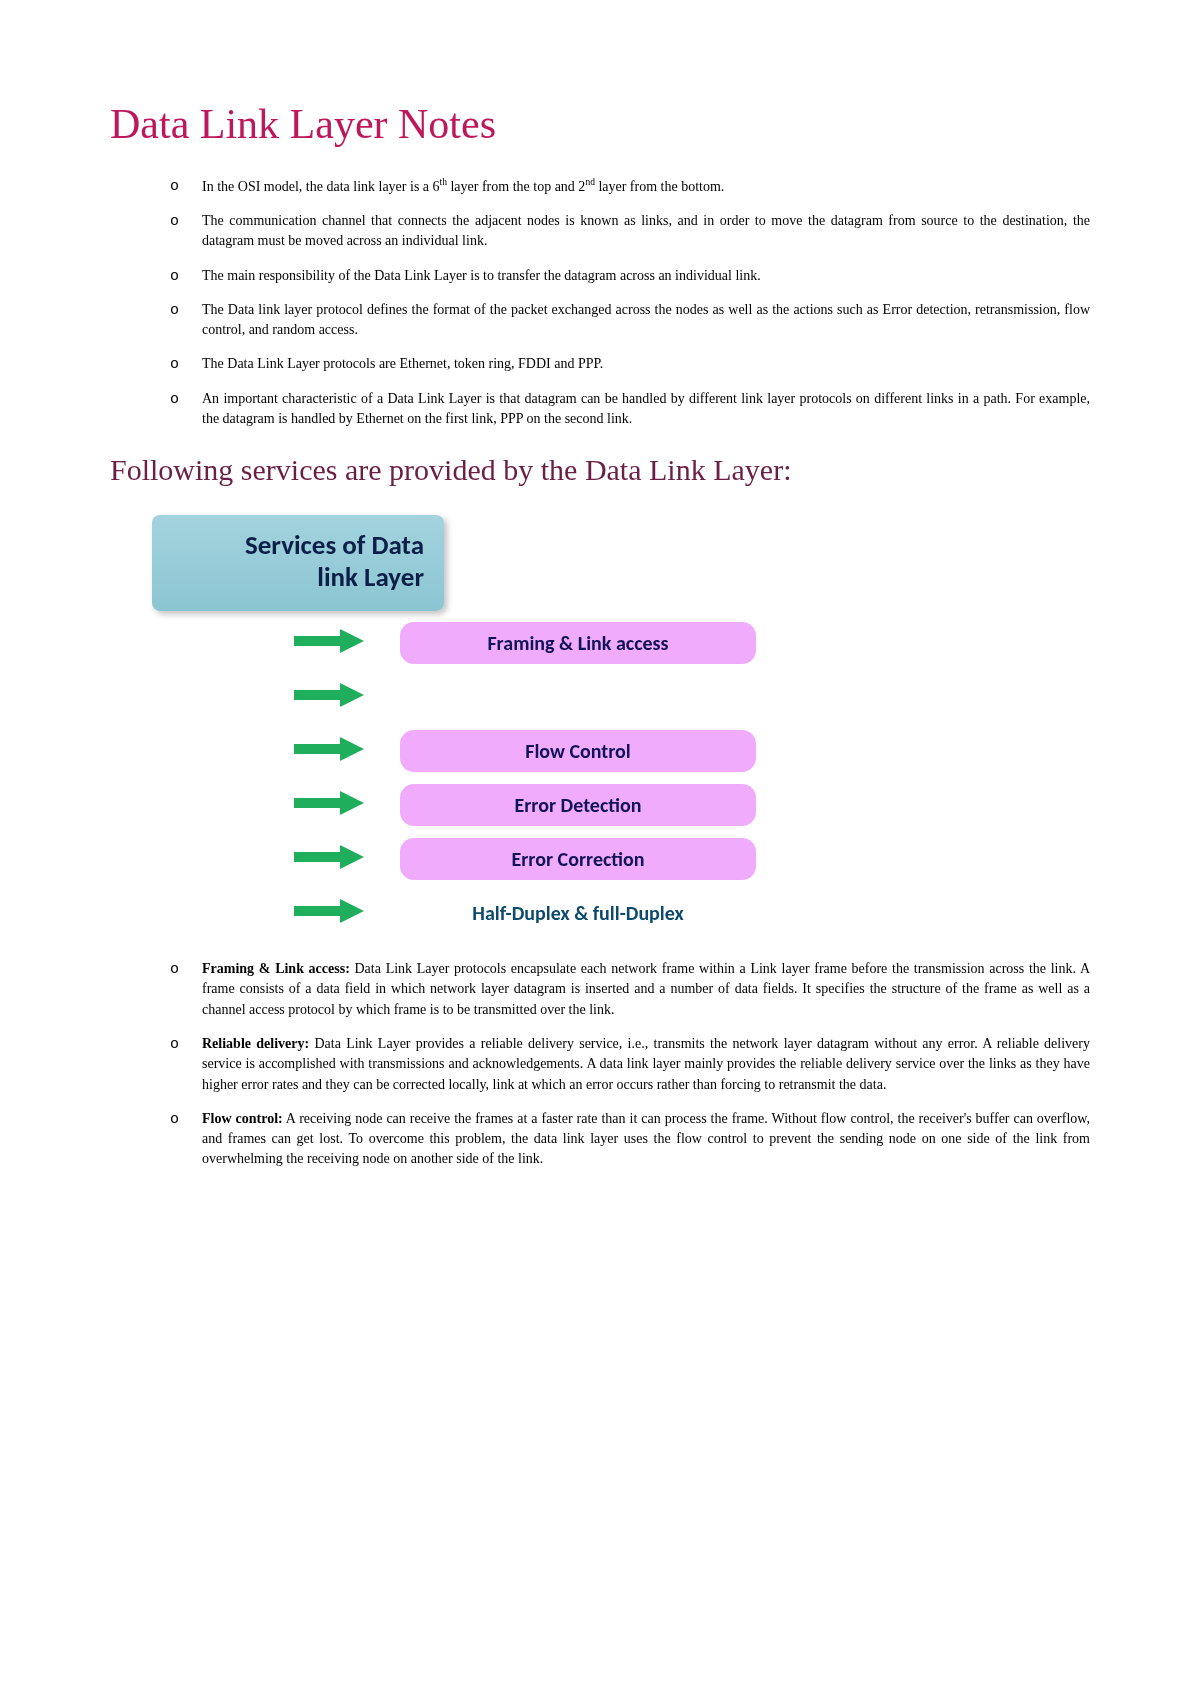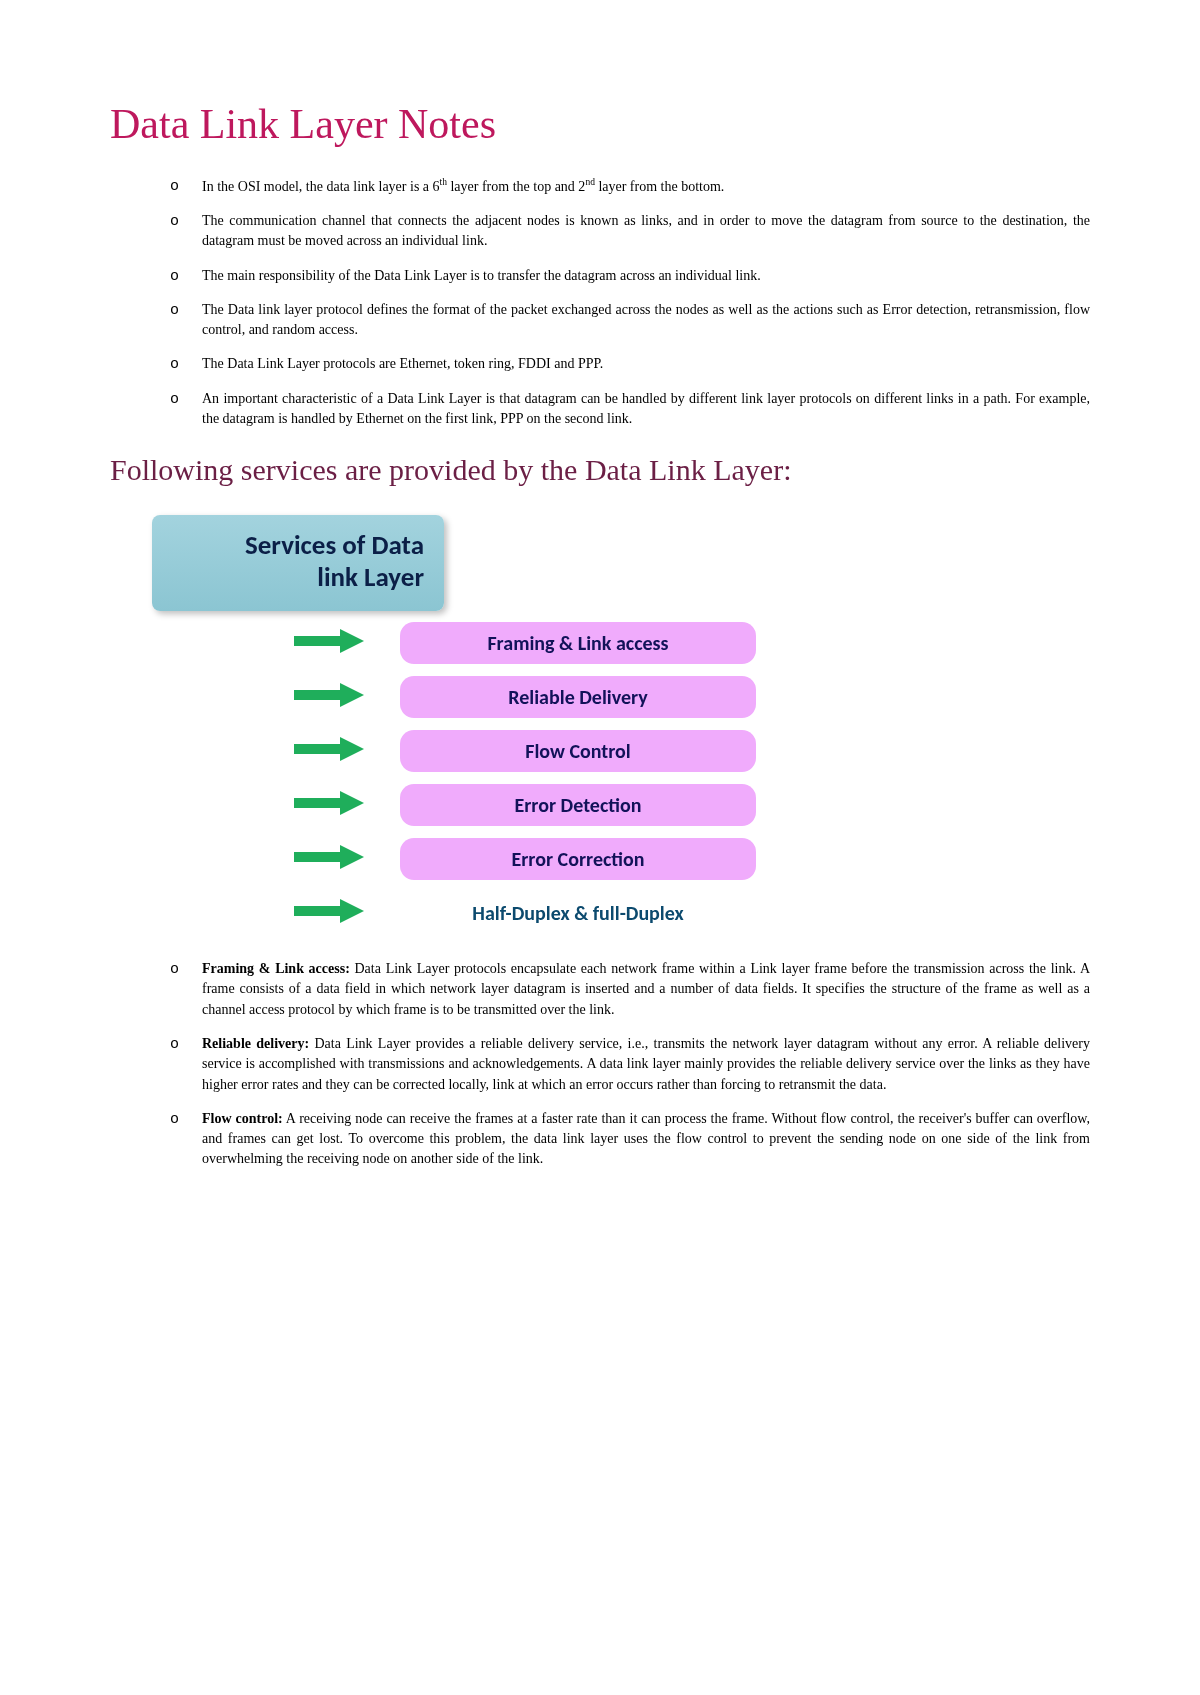--- a/index.html
+++ b/index.html
@@ -142,21 +142,20 @@
       <div class="pink">Framing &amp; Link access</div>
     </div>
 
     <div class="diag-row">
       <span class="arrow">
         <svg width="76" height="30" viewBox="0 0 76 30">
             <rect x="2" y="10" width="46" height="10" fill="#1fae5b"></rect>
             <polygon points="48,3 48,27 72,15" fill="#1fae5b"></polygon>
           </svg>
       </span>
-      <div class="pink">Reliable Delivery</div>
     </div>
 
     <div class="diag-row">
       <span class="arrow">
         <svg width="76" height="30" viewBox="0 0 76 30">
             <rect x="2" y="10" width="46" height="10" fill="#1fae5b"></rect>
             <polygon points="48,3 48,27 72,15" fill="#1fae5b"></polygon>
           </svg>
       </span>
       <div class="pink">Flow Control</div>

